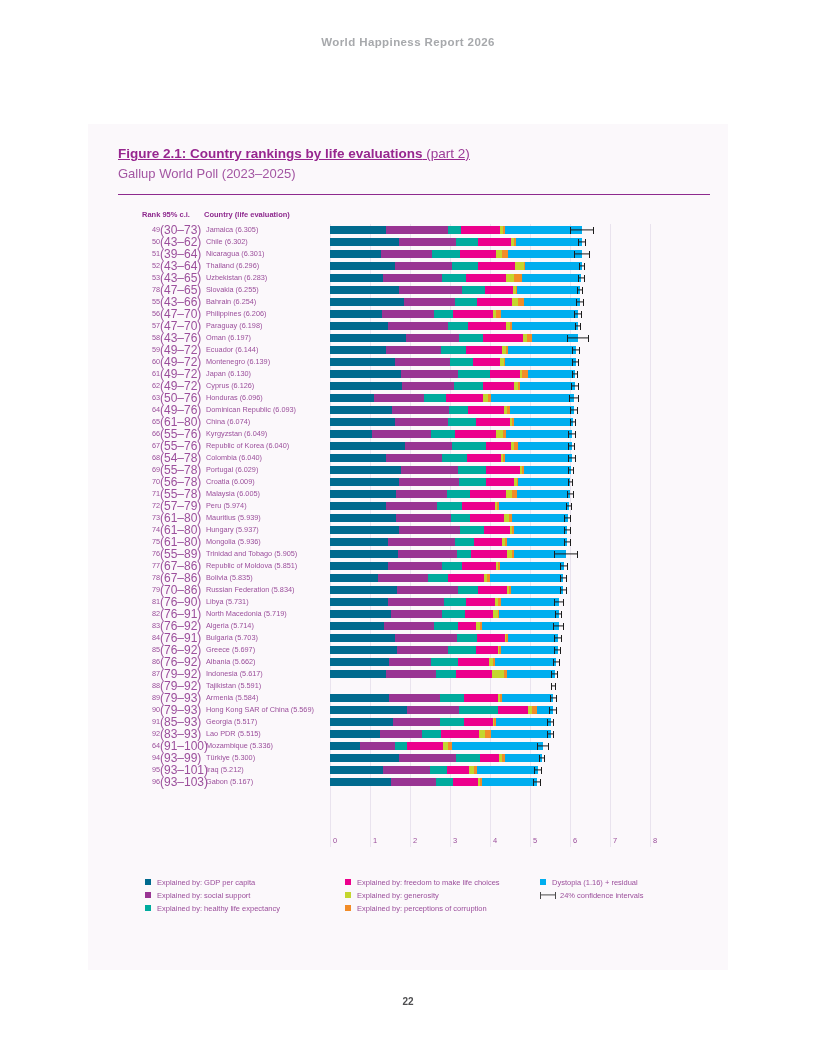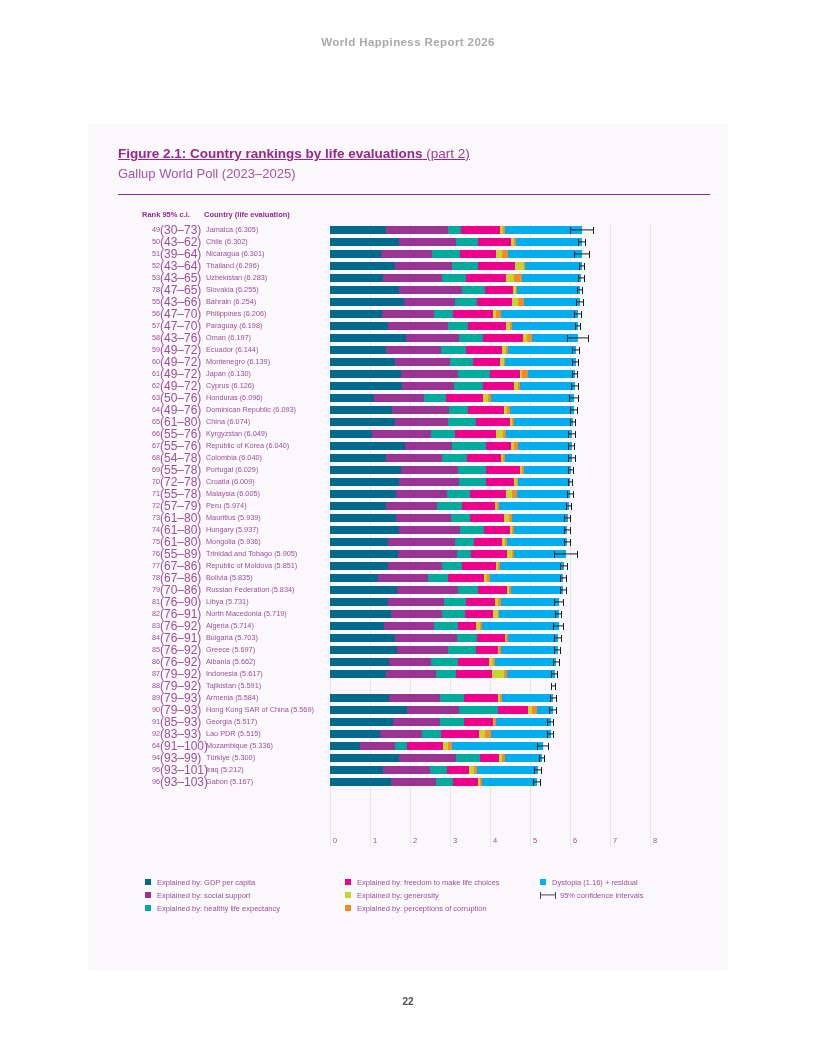--- a/index.html
+++ b/index.html
@@ -434,21 +434,21 @@
                 <span class="seg" style="width: 34.8px; background: rgb(236, 0, 140);"></span>
                 <span class="seg" style="width: 2px; background: rgb(196, 214, 46);"></span>
                 <span class="seg" style="width: 1.6px; background: rgb(242, 140, 40);"></span>
                 <span class="seg" style="width: 47.16px; background: rgb(0, 174, 239);"></span>
               </span>
               <span class="whisk" style="left: 238.36px; width: 5.6px;"></span>
             </span>
           </div>
           <div class="row">
             <span class="rk">70</span>
-            <span class="ci">(72–78)</span>
+            <span class="ci">(56–78)</span>
             <span class="cty">Croatia (6.009)</span>
             <span class="bararea">
               <span class="bar">
                 <span class="seg" style="width: 68.8px; background: rgb(0, 106, 142);"></span>
                 <span class="seg" style="width: 60.4px; background: rgb(153, 52, 147);"></span>
                 <span class="seg" style="width: 26.4px; background: rgb(0, 171, 158);"></span>
                 <span class="seg" style="width: 28.4px; background: rgb(236, 0, 140);"></span>
                 <span class="seg" style="width: 3.2px; background: rgb(196, 214, 46);"></span>
                 <span class="seg" style="width: 1.2px; background: rgb(242, 140, 40);"></span>
                 <span class="seg" style="width: 51.96px; background: rgb(0, 174, 239);"></span>
@@ -881,19 +881,19 @@
         <div class="litem"><span class="sw" style="background: rgb(153, 52, 147);"></span><span>Explained by: social support</span></div>
         <div class="litem"><span class="sw" style="background: rgb(0, 171, 158);"></span><span>Explained by: healthy life expectancy</span></div>
       </div>
       <div class="lcol c2">
         <div class="litem"><span class="sw" style="background: rgb(236, 0, 140);"></span><span>Explained by: freedom to make life choices</span></div>
         <div class="litem"><span class="sw" style="background: rgb(196, 214, 46);"></span><span>Explained by: generosity</span></div>
         <div class="litem"><span class="sw" style="background: rgb(242, 140, 40);"></span><span>Explained by: perceptions of corruption</span></div>
       </div>
       <div class="lcol c3">
         <div class="litem"><span class="sw" style="background: rgb(0, 174, 239);"></span><span>Dystopia (1.16) + residual</span></div>
-        <div class="litem"><span class="wicon"></span><span>95% confidence intervals</span></div>
+        <div class="litem"><span class="wicon"></span><span>24% confidence intervals</span></div>
       </div>
     </div>
   </div>
 
   <div class="page-number">22</div>
 </div>
 
 </body></html>

